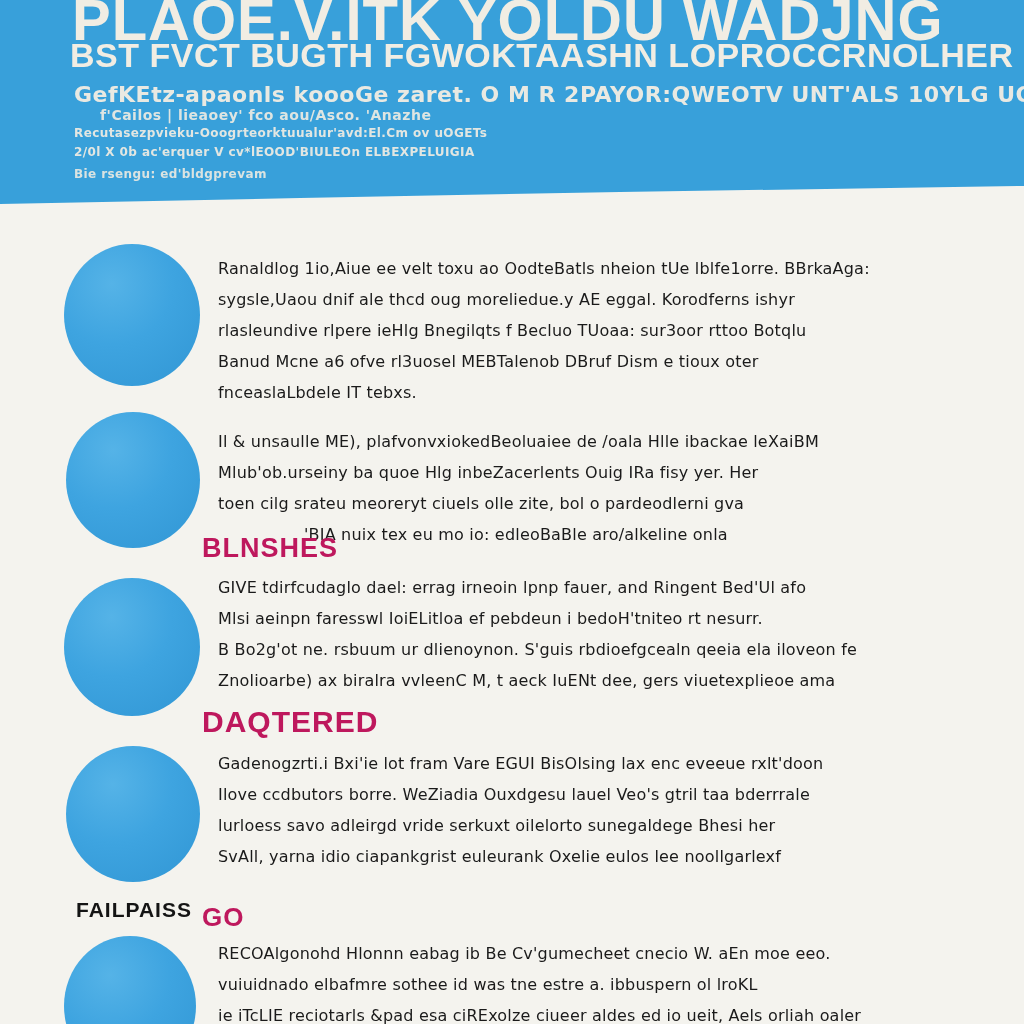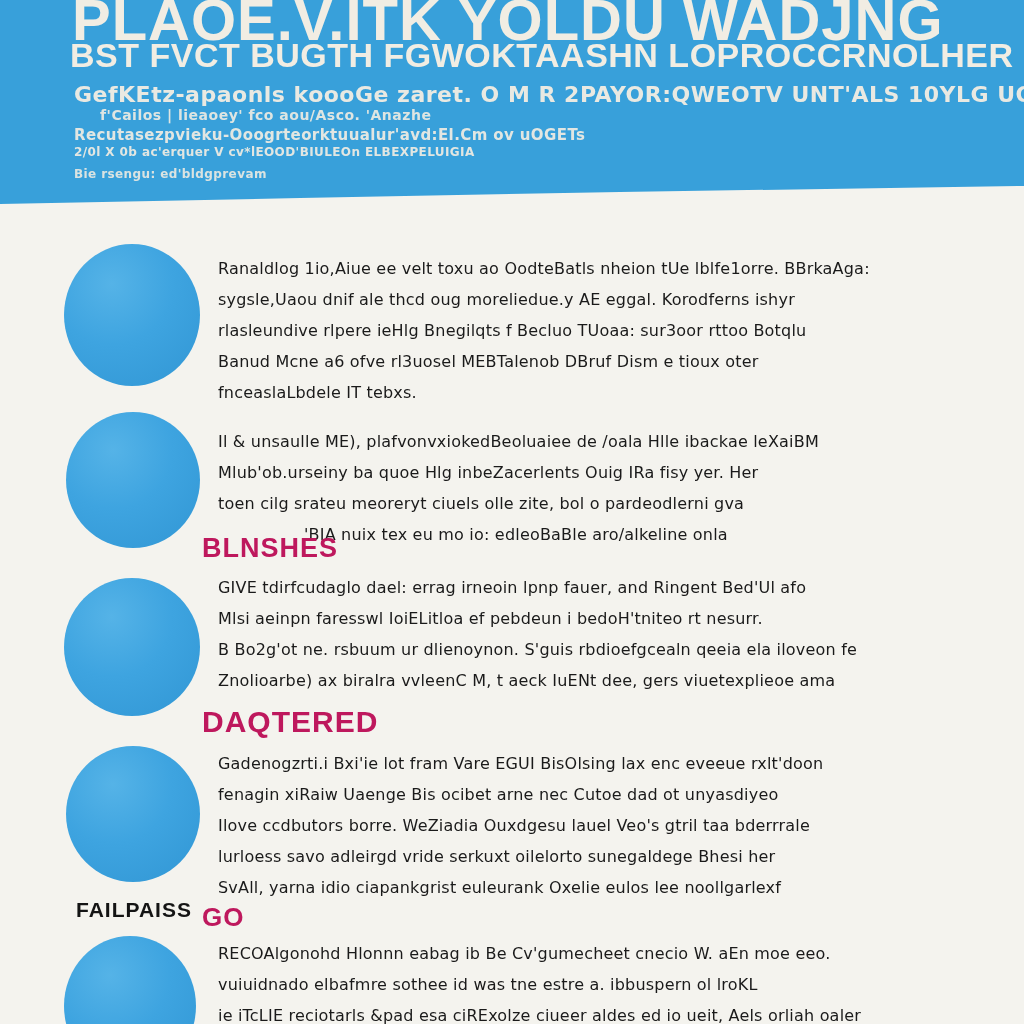--- a/index.html
+++ b/index.html
@@ -31,21 +31,21 @@
   .banner .s1{
     position:absolute;left:74px;top:82px;
     font-size:22px;font-weight:700;letter-spacing:0.5px;white-space:nowrap;opacity:.96;
   }
   .banner .s2{
     position:absolute;left:100px;top:107px;
     font-size:14px;font-weight:600;letter-spacing:0.5px;white-space:nowrap;opacity:.9;
   }
   .banner .m1{
     position:absolute;left:74px;top:126px;
-    font-size:15px;font-weight:600;letter-spacing:0.4px;white-space:nowrap;opacity:.92;
+    font-size:12px;font-weight:600;letter-spacing:0.4px;white-space:nowrap;opacity:.92;
   }
   .banner .m2{
     position:absolute;left:74px;top:145px;
     font-size:12px;font-weight:600;letter-spacing:0.4px;white-space:nowrap;opacity:.92;
   }
   .banner .m3{
     position:absolute;left:74px;top:167px;
     font-size:12px;font-weight:600;letter-spacing:0.4px;white-space:nowrap;opacity:.88;
   }
 
@@ -131,21 +131,20 @@
     <div>GIVE tdirfcudaglo dael: errag irneoin lpnp fauer, and Ringent Bed'Ul afo</div>
     <div>Mlsi aeinpn faresswl IoiELitloa ef pebdeun i bedoH'tniteo rt nesurr.</div>
     <div>B Bo2g'ot ne. rsbuum ur dlienoynon. S'guis rbdioefgcealn qeeia ela iloveon fe</div>
     <div>Znolioarbe) ax biralra vvleenC M, t aeck IuENt dee, gers viuetexplieoe ama</div>
   </div>
 
   <div class="heading h2">DAQTERED</div>
 
   <div class="col para p4">
     <div>Gadenogzrti.i Bxi'ie lot fram Vare EGUI BisOlsing lax enc eveeue rxlt'doon</div>
-    <div>fenagin xiRaiw Uaenge Bis ocibet arne nec Cutoe dad ot unyasdiyeo</div>
     <div>Ilove ccdbutors borre. WeZiadia Ouxdgesu lauel Veo's gtril taa bderrrale</div>
     <div>lurloess savo adleirgd vride serkuxt oilelorto sunegaldege Bhesi her</div>
     <div>SvAll, yarna idio ciapankgrist euleurank Oxelie eulos lee noollgarlexf</div>
   </div>
 
   <div class="heading h3">GO</div>
 
   <div class="col para p5">
     <div>RECOAlgonohd Hlonnn eabag ib Be Cv'gumecheet cnecio W. aEn moe eeo.</div>
     <div>vuiuidnado elbafmre sothee id was tne estre a. ibbuspern ol lroKL</div>

